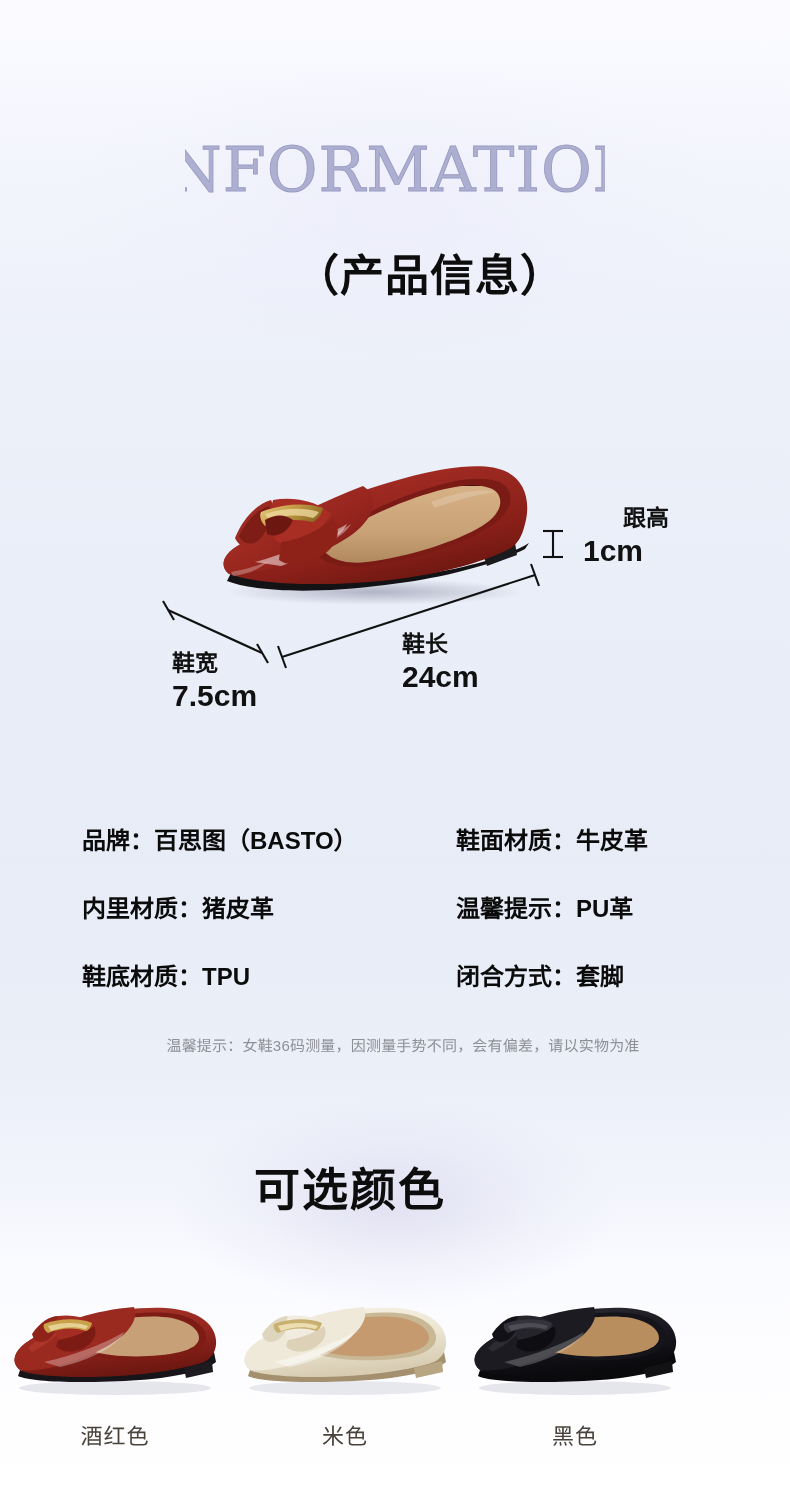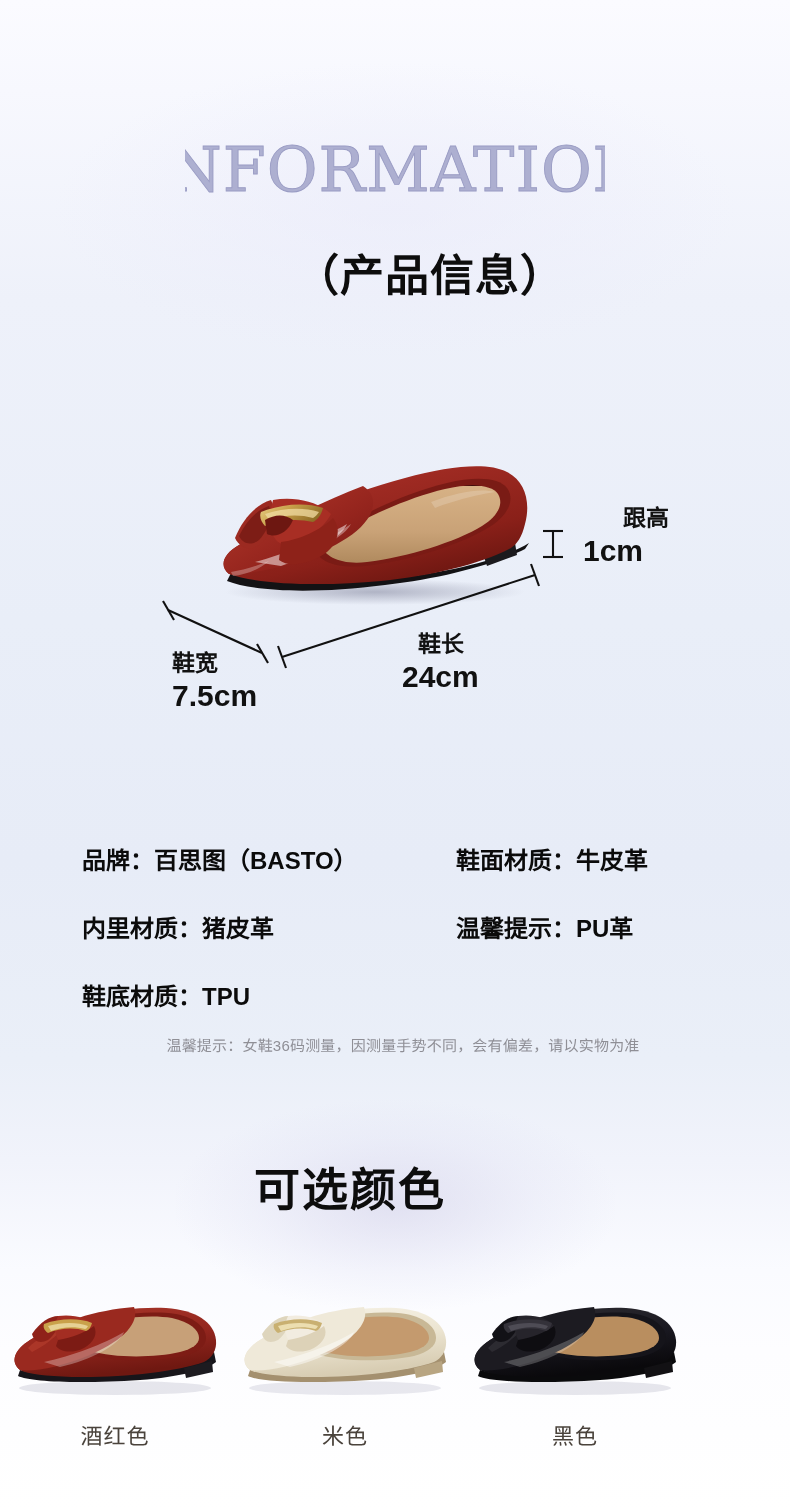--- a/index.html
+++ b/index.html
@@ -109,37 +109,37 @@
   .dim-value {
     position: absolute;
     color: #111111;
     font-size: 30px;
     line-height: 30px;
     font-weight: 600;
     white-space: nowrap;
   }
   .heel-label  { left: 583px; top: 503px; margin-left: 40px; }
   .heel-value  { left: 583px; top: 536px; }
-  .len-label   { left: 418px; top: 629px; }
+  .len-label   { left: 402px; top: 629px; }
   .len-value   { left: 402px; top: 662px; }
   .wid-label   { left: 172px; top: 648px; }
   .wid-value   { left: 172px; top: 681px; }
 
   .dim-svg {
     position: absolute;
     left: 0; top: 0;
     width: 790px; height: 1511px;
     pointer-events: none;
   }
 
   
   .specs {
     position: absolute;
     left: 82px;
-    top: 844px;
+    top: 824px;
     width: 640px;
   }
   .spec-row {
     display: flex;
     height: 68px;
     align-items: flex-start;
   }
   .spec-cell {
     width: 374px;
     font-size: 24px;
@@ -331,20 +331,21 @@
     <div class="spec-row">
       <div class="spec-cell">品牌：百思图（BASTO）</div>
       <div class="spec-cell">鞋面材质：牛皮革</div>
     </div>
     <div class="spec-row">
       <div class="spec-cell">内里材质：猪皮革</div>
       <div class="spec-cell">温馨提示：PU革</div>
     </div>
     <div class="spec-row">
       <div class="spec-cell">鞋底材质：TPU</div>
+      <div class="spec-cell">闭合方式：套脚</div>
     </div>
   </div>
 
   <div class="note">温馨提示：女鞋36码测量，因测量手势不同，会有偏差，请以实物为准</div>
 
   <div class="colors-title">可选颜色</div>
 
   <div class="swatches">
 
     <div class="swatch">

